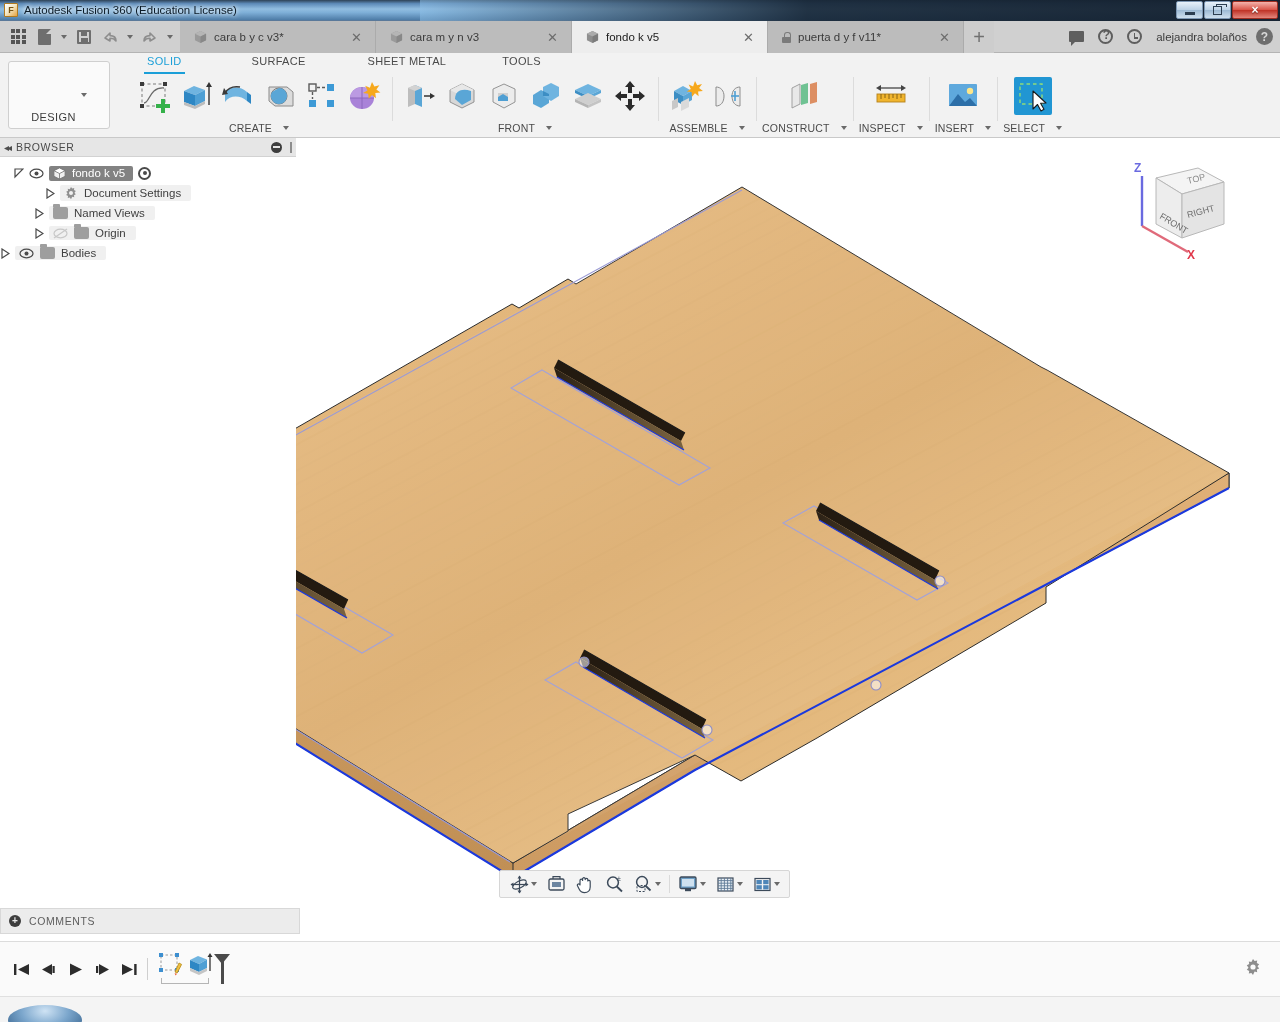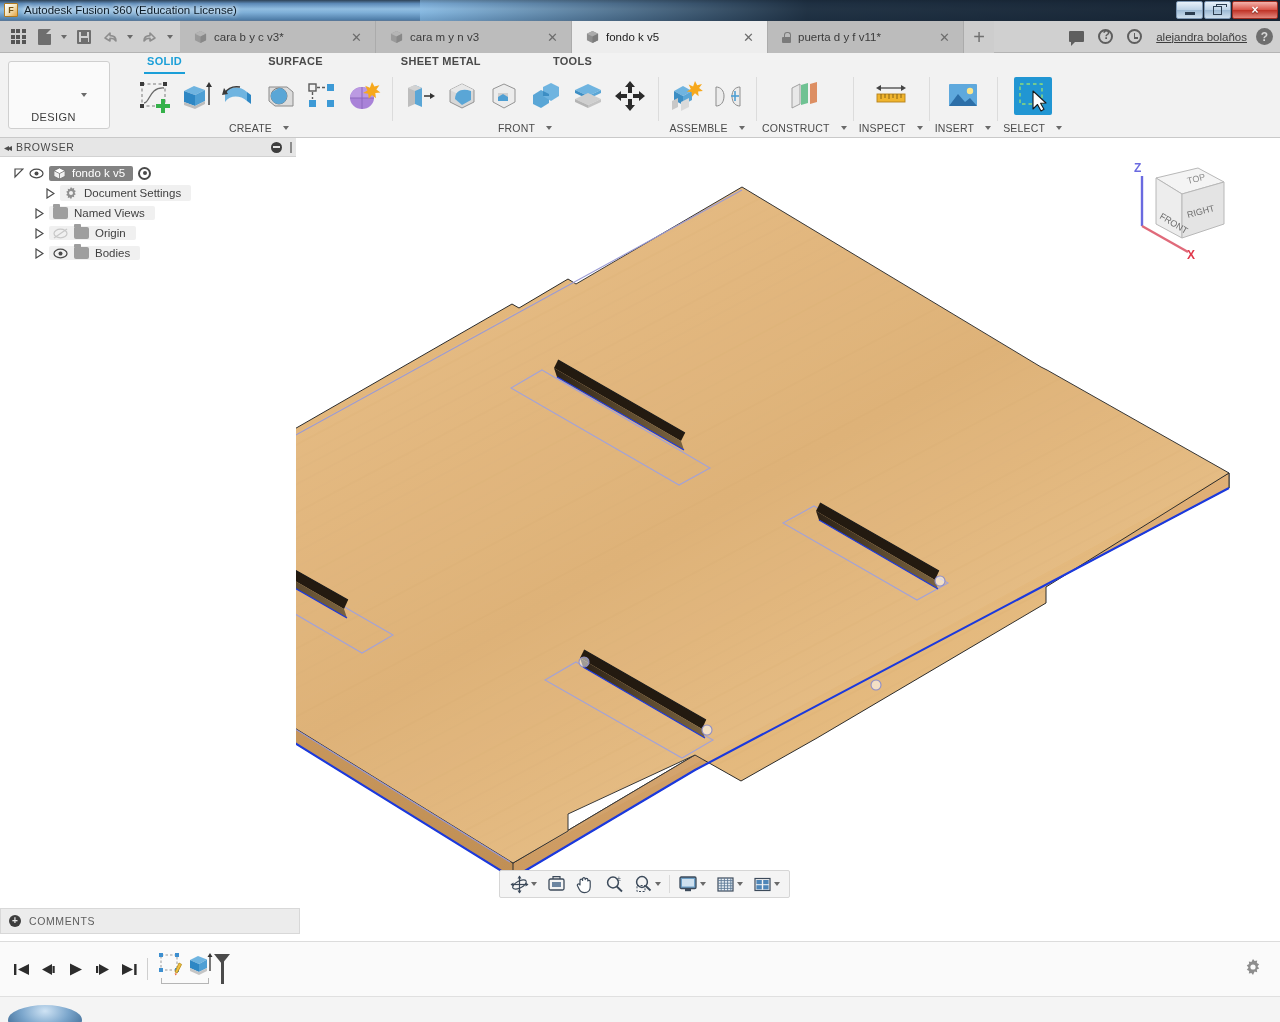--- a/index.html
+++ b/index.html
@@ -84,35 +84,35 @@
   .lock-ico::after { content:""; position:absolute; left:2px; top:0; width:5px; height:6px; border:1.5px solid #7a7a7a; border-bottom:none; border-radius:3px 3px 0 0; }
   .tab-plus { width: 30px; display: flex; align-items: center; justify-content: center; font-size: 20px; color: #707070; background:#cdcdcd; height:32px; }
   .tab-right { margin-left: auto; display: flex; align-items: center; gap: 3px; padding-right: 7px; }
   .tr-ico { width: 26px; height: 26px; display: flex; align-items: center; justify-content: center; color: #5a5a5a; }
   .speech { width: 15px; height: 11px; background: #5e5e5e; border-radius: 1px; position: relative; }
   .speech::after { content:""; position:absolute; left:2px; bottom:-4px; border-width:4px 4px 0 0; border-style:solid; border-color:#5e5e5e transparent transparent transparent; }
   .circ-ico { width: 15px; height: 15px; border-radius: 50%; border: 2px solid #5e5e5e; position: relative; }
   .circ-ico.clock::after{content:"";position:absolute;left:5px;top:2px;width:1.6px;height:5px;background:#5e5e5e;}
   .circ-ico.clock::before{content:"";position:absolute;left:5px;top:6px;width:4px;height:1.6px;background:#5e5e5e;}
   .circ-ico.warn::after{content:"?";position:absolute;left:3px;top:-3px;font-size:12px;color:#5e5e5e;font-weight:bold;}
-  .user-name { font-size: 11.5px; color: #3c3c3c; padding: 0 6px; white-space: nowrap; text-decoration: underline; }
+  .user-name { font-size: 11.5px; color: #3c3c3c; padding: 0 6px; white-space: nowrap; }
   .help-ico { width:17px;height:17px;border-radius:50%;background:#6e6e6e;color:#d9d9d9;font-size:12px;font-weight:bold;display:flex;align-items:center;justify-content:center; }
 
   
   .ribbon {
     position: absolute; left: 0; top: 53px; width: 1280px; height: 85px;
     background: #f2f2f2; border-bottom: 1px solid #c9c9c9; display: flex; align-items: stretch;
   }
   .design-box {
     width: 102px; margin: 8px 6px 8px 8px; border: 1px solid #cfcfcf; background: #fafafa; border-radius: 3px;
     display: flex; align-items: center; justify-content: center; gap: 5px;
   }
   .design-box .lbl { font-size: 11px; color: #3b3b3b; letter-spacing: .4px; margin-top: 44px; }
   .ribbon-main { flex: 1; display: flex; flex-direction: column; }
-  .wstabs { display: flex; height: 20px; padding-left: 10px; gap: 16px; font-weight: bold; }
+  .wstabs { display: flex; height: 20px; padding-left: 10px; gap: 0; }
   .wstab {
     font-size: 11px; color: #4a4a4a; letter-spacing: .3px; padding: 2px 13px 0 13px;
     position: relative; white-space: nowrap;
   }
   .wstab.active { color: #1b9fd8; }
   .wstab.active::after { content:""; position:absolute; left:10px; right:10px; bottom:-1px; height:2.5px; background:#1b9fd8; }
   .panels { display: flex; flex: 1; align-items: stretch; }
   .panel { display: flex; flex-direction: column; justify-content: space-between; padding: 1px 6px 2px 6px; position: relative; }
   .panel + .panel::before { content:""; position:absolute; left:0; top:4px; bottom:16px; width:1px; background:#dcdcdc; }
   .panel-icons { display: flex; align-items: center; gap: 4px; padding: 0 3px; height: 44px; }
@@ -609,21 +609,21 @@
         <span class="hl">
           <svg class="eye" viewBox="0 0 15 11">
               <ellipse cx="7.5" cy="5.5" rx="6.5" ry="4.3" fill="none" stroke="#c8c8c8" stroke-width="1.2"></ellipse>
               <line x1="1" y1="10" x2="14" y2="1" stroke="#c8c8c8" stroke-width="1.3"></line>
             </svg>
           <span class="folder"></span>
           <span class="tlabel">Origin</span>
         </span>
       </div>
 
-      <div class="trow" style="padding-left:34px">
+      <div class="trow" style="">
         <svg class="tri" viewBox="0 0 10 11">
             <path d="M2 1 L9 5.5 L2 10 Z" fill="none" stroke="#4a4a4a" stroke-width="1.2"></path>
           </svg>
         <span class="hl">
           <svg class="eye" viewBox="0 0 15 11">
               <ellipse cx="7.5" cy="5.5" rx="6.5" ry="4.3" fill="none" stroke="#4a4a4a" stroke-width="1.2"></ellipse>
               <circle cx="7.5" cy="5.5" r="2" fill="#4a4a4a"></circle>
             </svg>
           <span class="folder"></span>
           <span class="tlabel">Bodies</span>

